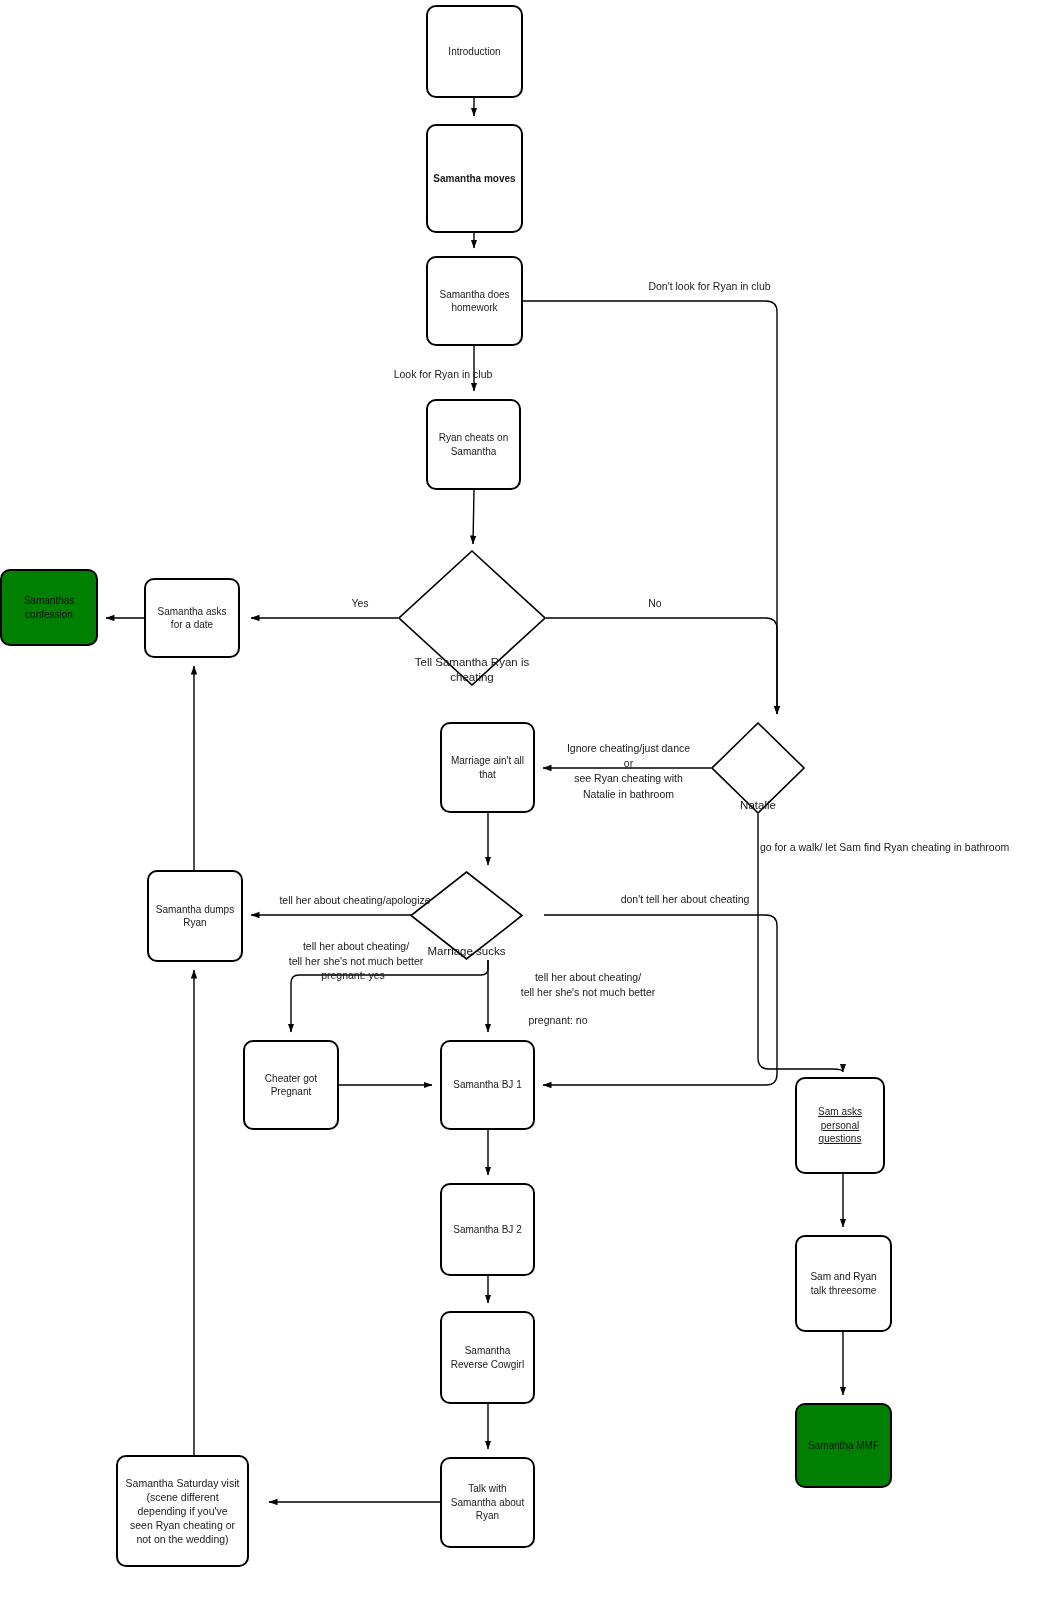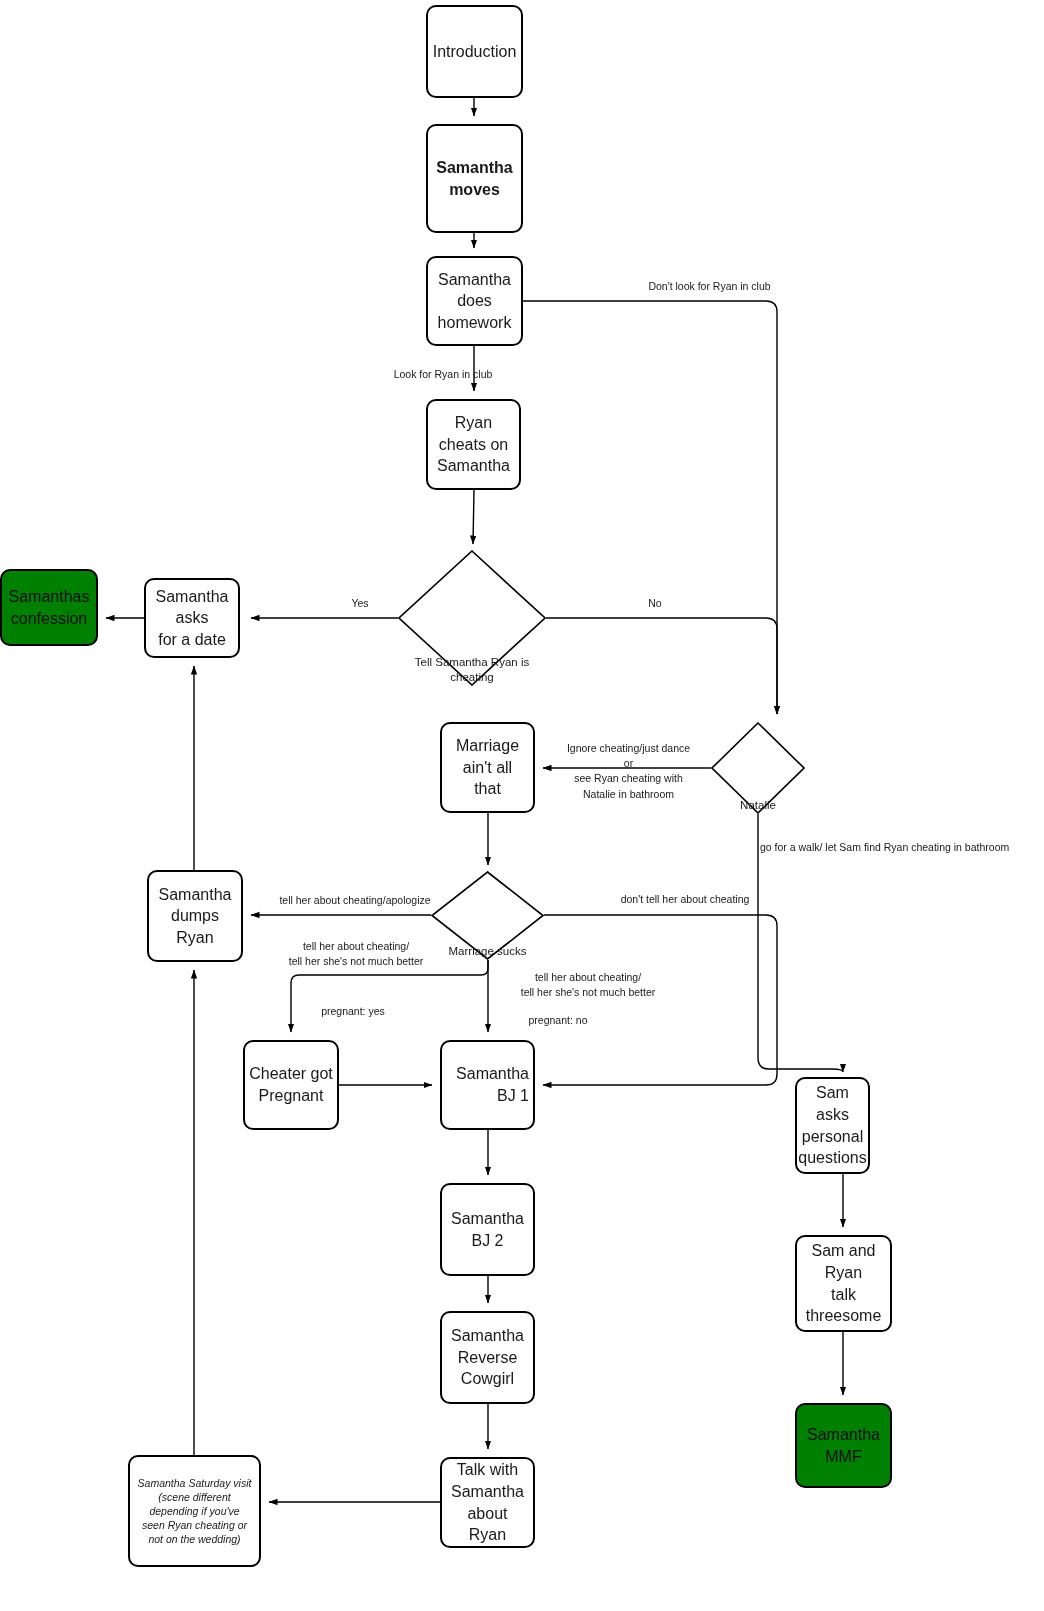--- a/index.html
+++ b/index.html
@@ -27,21 +27,21 @@
     position: absolute;
     box-sizing: border-box;
     display: flex;
     align-items: center;
     justify-content: center;
     text-align: center;
     border: 2px solid #000000;
     border-radius: 10px;
     background: #ffffff;
     color: #1a1a1a;
-    font-size: 16px;
+    font-size: 10px;
     line-height: 1.35;
     padding: 2px 4px;
     white-space: pre-line;
   }
   .node.green {
     background: #008000;
     border-color: #000000;
     color: #0d0d0d;
   }
   .diamond {
@@ -151,30 +151,30 @@
 confession</div>
   <div class="node" style="left:144px; top:578px; width:96px; height:80px;">Samantha asks
 for a date</div>
   <div class="node" style="left:440px; top:722px; width:95px; height:91px;">Marriage ain't all
 that</div>
   <div class="node" style="left:147px; top:870px; width:96px; height:92px;">Samantha dumps
 Ryan</div>
   <div class="node" style="left:243px; top:1040px; width:96px; height:90px;">Cheater got
 Pregnant</div>
   <div class="node" style="left:440px; top:1040px; width:95px; height:90px;text-align:right;">Samantha BJ 1</div>
-  <div class="node" style="left:795px; top:1077px; width:75px; height:97px;">Sam asks
+  <div class="node" style="left:795px; top:1077px; width:90px; height:97px;text-decoration:underline;">Sam asks
 personal
 questions</div>
   <div class="node" style="left:440px; top:1183px; width:95px; height:93px;">Samantha BJ 2</div>
   <div class="node" style="left:795px; top:1235px; width:97px; height:97px;">Sam and Ryan
 talk threesome</div>
   <div class="node" style="left:440px; top:1311px; width:95px; height:93px;">Samantha
 Reverse Cowgirl</div>
   <div class="node green" style="left:795px; top:1403px; width:97px; height:85px;">Samantha MMF</div>
-  <div class="node" style="left:128px; top:1455px; width:133px; height:112px; font-size:10.5px;font-style:italic;">Samantha Saturday visit
+  <div class="node" style="left:116px; top:1455px; width:133px; height:112px; font-size:10.5px;">Samantha Saturday visit
 (scene different
 depending if you've
 seen Ryan cheating or
 not on the wedding)</div>
   <div class="node" style="left:440px; top:1457px; width:95px; height:91px;">Talk with
 Samantha about
 Ryan</div>
 
   <div class="diamond" style="left:398px; top:550px; width:148px; height:136px;">
     <svg class="dshape" viewBox="0 0 148 136" preserveAspectRatio="none">
@@ -184,38 +184,38 @@
 cheating</span>
   </div>
 
   <div class="diamond" style="left:711px; top:722px; width:94px; height:92px;">
     <svg class="dshape" viewBox="0 0 94 92" preserveAspectRatio="none">
       <polygon points="47,1 93,46 47,91 1,46" fill="#ffffff" stroke="#000000" stroke-width="1.6"></polygon>
     </svg>
     <span class="dlabel">Natalie</span>
   </div>
 
-  <div class="diamond" style="left:431px; top:871px; width:113px; height:89px;">
+  <div class="diamond" style="left:410px; top:871px; width:113px; height:89px;">
     <svg class="dshape" viewBox="0 0 113 89" preserveAspectRatio="none">
       <polygon points="56.5,1 112,44.5 56.5,88 1,44.5" fill="#ffffff" stroke="#000000" stroke-width="1.6"></polygon>
     </svg>
     <span class="dlabel">Marriage sucks</span>
   </div>
 
   <div class="edge-label" style="left:597px; top:279px; width:225px; text-align:center;">Don't look for Ryan in club</div>
   <div class="edge-label" style="left:363px; top:367px; width:160px; text-align:center;">Look for Ryan in club</div>
   <div class="edge-label" style="left:330px; top:596px; width:60px; text-align:center;">Yes</div>
   <div class="edge-label" style="left:625px; top:596px; width:60px; text-align:center;">No</div>
   <div class="edge-label" style="left:545px; top:741px; width:167px; text-align:center;">Ignore cheating/just dance
 or
 see Ryan cheating with
 Natalie in bathroom</div>
   <div class="edge-label" style="left:760px; top:840px; width:290px; text-align:left;">go for a walk/ let Sam find Ryan cheating in bathroom</div>
   <div class="edge-label" style="left:265px; top:893px; width:180px; text-align:center;">tell her about cheating/apologize</div>
   <div class="edge-label" style="left:605px; top:892px; width:160px; text-align:center;">don't tell her about cheating</div>
   <div class="edge-label" style="left:263px; top:939px; width:186px; text-align:center;">tell her about cheating/
 tell her she's not much better</div>
-  <div class="edge-label" style="left:303px; top:1004px; width:100px; text-align:center;">pregnant: yes</div>
+  <div class="edge-label" style="left:303px; top:968px; width:100px; text-align:center;">pregnant: yes</div>
   <div class="edge-label" style="left:495px; top:970px; width:186px; text-align:center;">tell her about cheating/
 tell her she's not much better</div>
   <div class="edge-label" style="left:508px; top:1013px; width:100px; text-align:center;">pregnant: no</div>
 
 </div>
 
 </body></html>

